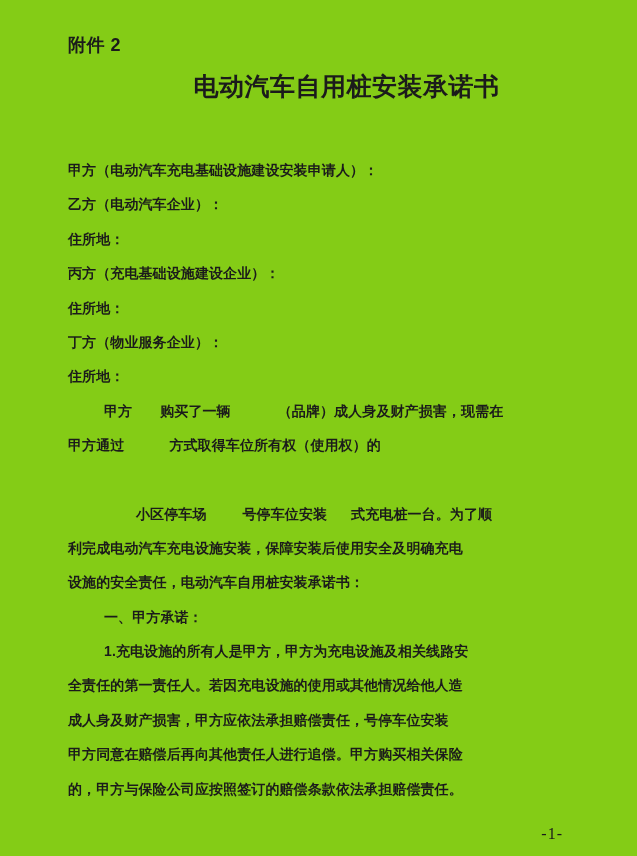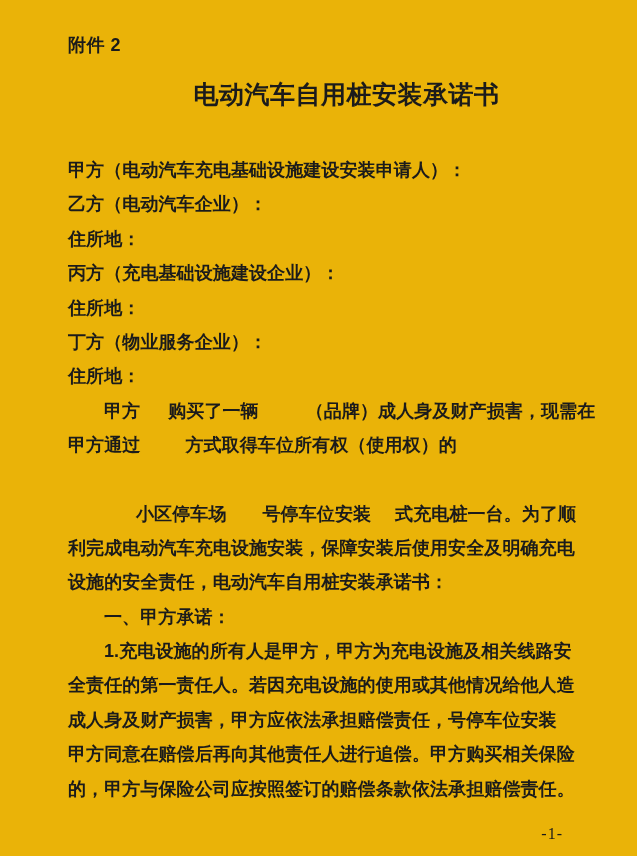--- a/index.html
+++ b/index.html
@@ -11,54 +11,54 @@
     width: 637px;
     height: 856px;
     position: relative;
     overflow: hidden;
     font-family: "Liberation Sans", "DejaVu Sans", sans-serif;
     color: #1b1b1b;
   }
   .page {
     position: absolute;
     inset: 0;
-    background: #eab308;
+    background: #84cc16;
   }
   .attachment {
     position: absolute;
     left: 68px;
     top: 33px;
     font-size: 18px;
     font-weight: 700;
     letter-spacing: 0.5px;
     white-space: nowrap;
   }
   .title {
     position: absolute;
     left: 0;
     right: 0;
     top: 70px;
-    margin: 8px;
+    margin: 0;
     padding-left: 56px;           
     text-align: center;
     font-size: 25px;
     font-weight: 700;
     letter-spacing: 0.5px;
     white-space: nowrap;
   }
   .content {
     position: absolute;
     left: 68px;
     top: 153px;
     width: 540px;
   }
   .line {
     height: 34.4px;
     line-height: 34.4px;
-    font-size: 18px;
+    font-size: 14px;
     font-weight: 700;
     letter-spacing: 0.1px;
     white-space: nowrap;
   }
   .ind2 { padding-left: 36px; }   
   .ind4 { padding-left: 68px; margin-top: 34px; }   
   .gap {
     display: inline-block;
     height: 1px;
     vertical-align: baseline;

